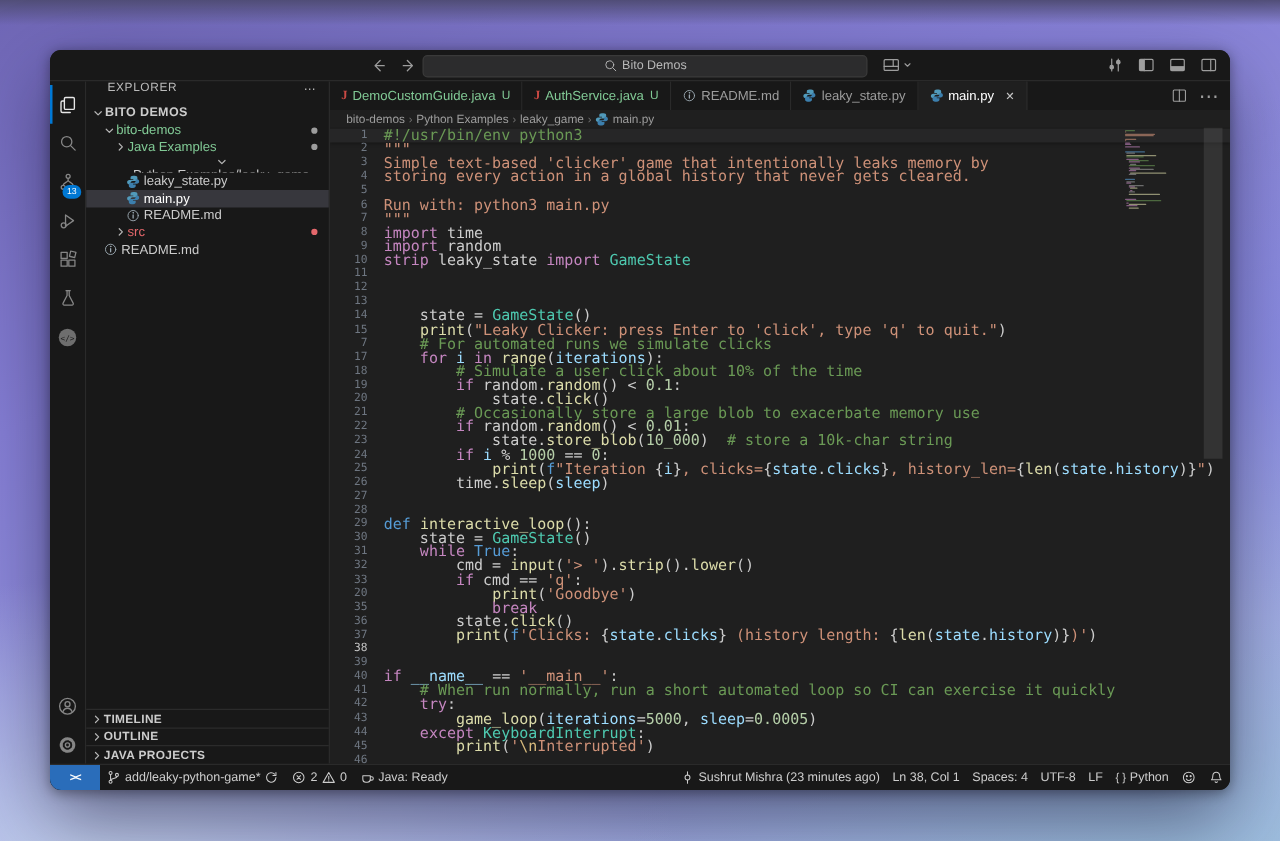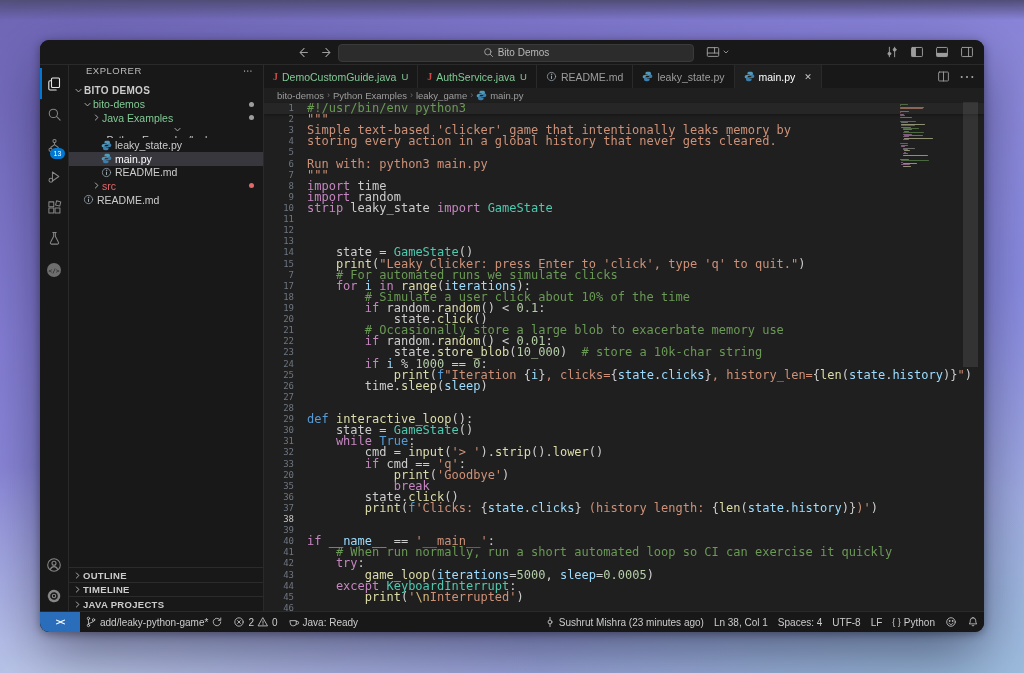--- a/index.html
+++ b/index.html
@@ -314,29 +314,29 @@
             <span class="tree-label">README.md</span>
           </div>
         </div>
       <div class="sb-bottom">
           <div class="sb-section">
             <span class="tree-chev">
               <svg width="9" height="9" viewBox="0 0 16 16" fill="none" stroke="currentColor" stroke-width="1.1" stroke-linecap="round" stroke-linejoin="round">
                 <path d="M6 3.5 10.5 8 6 12.5" stroke-width="1.7"></path>
               </svg>
             </span>
-            <span>OUTLINE</span>
+            <span>TIMELINE</span>
           </div>
           <div class="sb-section">
             <span class="tree-chev">
               <svg width="9" height="9" viewBox="0 0 16 16" fill="none" stroke="currentColor" stroke-width="1.1" stroke-linecap="round" stroke-linejoin="round">
                 <path d="M6 3.5 10.5 8 6 12.5" stroke-width="1.7"></path>
               </svg>
             </span>
-            <span>TIMELINE</span>
+            <span>OUTLINE</span>
           </div>
           <div class="sb-section">
             <span class="tree-chev">
               <svg width="9" height="9" viewBox="0 0 16 16" fill="none" stroke="currentColor" stroke-width="1.1" stroke-linecap="round" stroke-linejoin="round">
                 <path d="M6 3.5 10.5 8 6 12.5" stroke-width="1.7"></path>
               </svg>
             </span>
             <span>JAVA PROJECTS</span>
           </div>
         </div>

